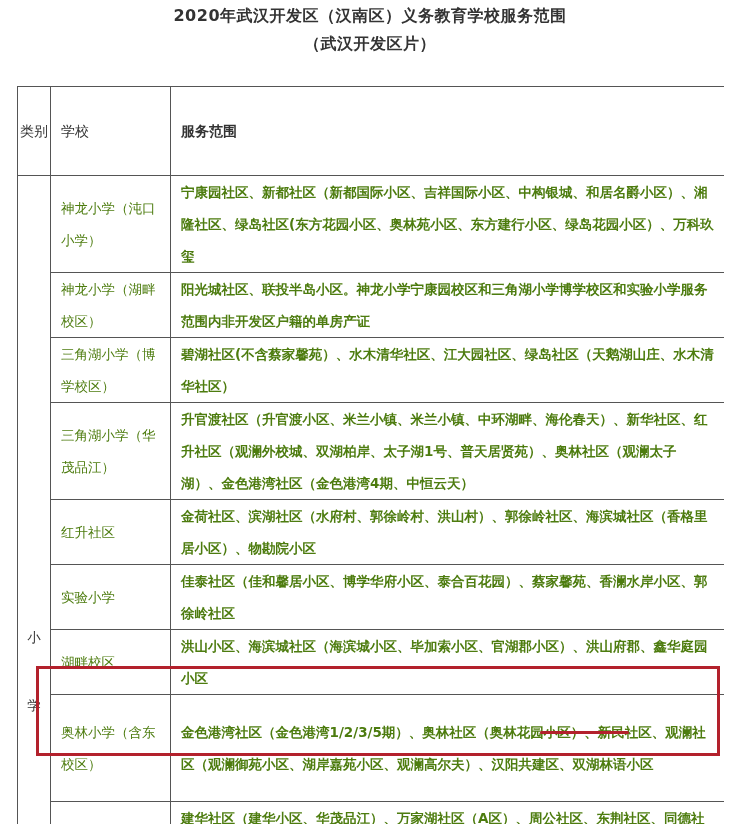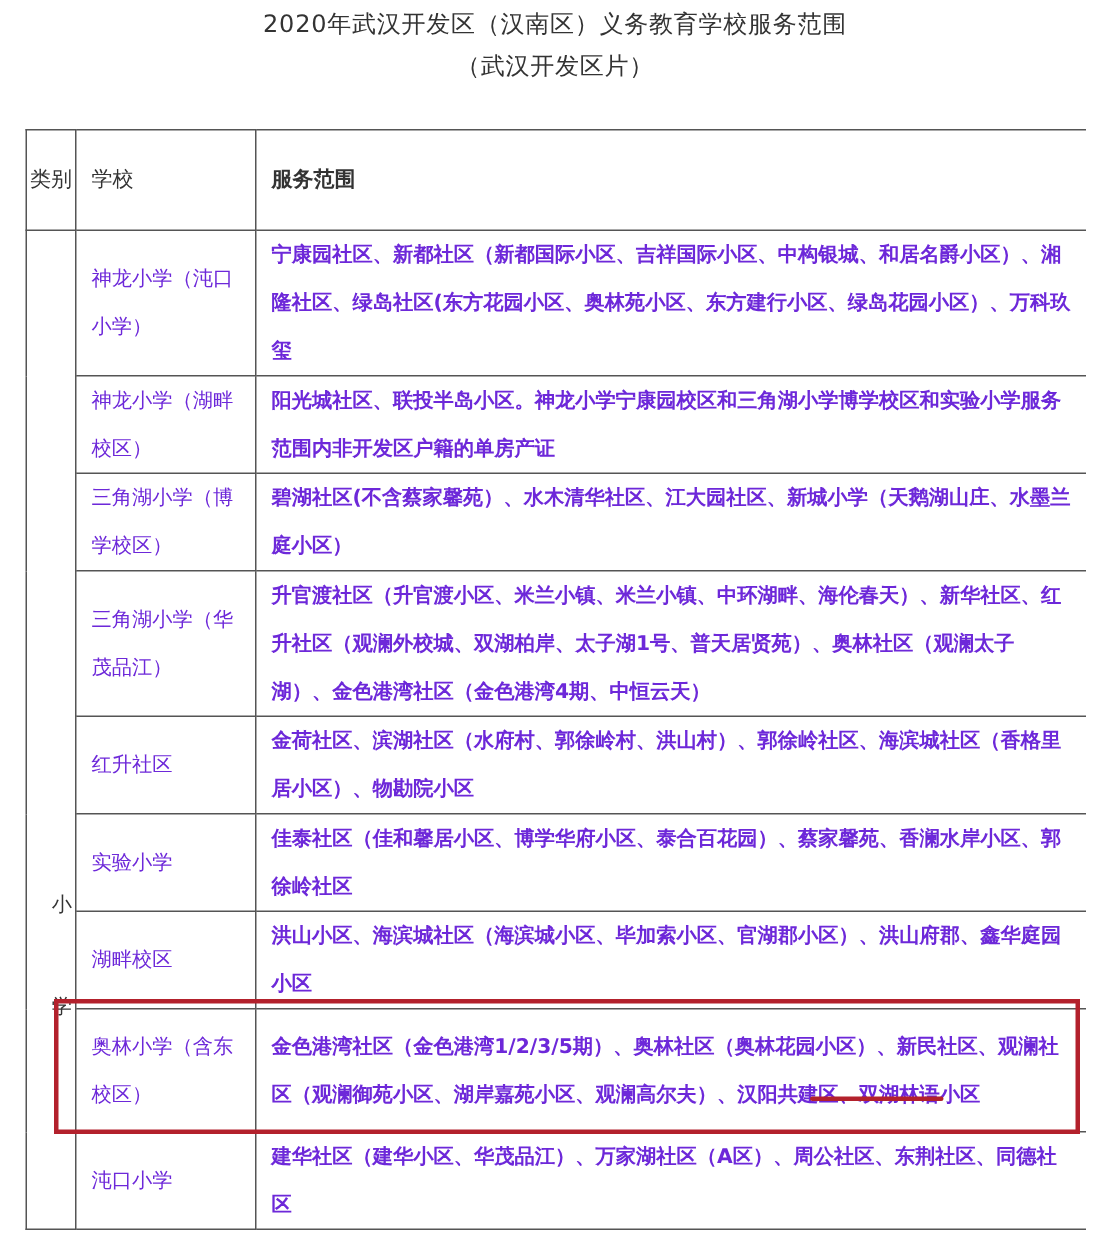--- a/index.html
+++ b/index.html
@@ -3,34 +3,34 @@
 <meta charset="utf-8">
 <style>
   html, body { margin: 0; padding: 0; }
   body {
     width: 740px; height: 824px; overflow: hidden; background: #ffffff;
     font-family: "DejaVu Sans", "Liberation Sans", sans-serif;
     color: #3a3a3a; position: relative;
   }
   .title {
     position: absolute; left: 0; width: 740px; text-align: center;
-    font-weight: normal; font-size: 16px; color: #333333; letter-spacing: 0.5px;
+    font-weight: bold; font-size: 16px; color: #333333; letter-spacing: 0.5px;
   }
   .t1 { top: 6px; }
   .t2 { top: 34px; text-align: center; }
   table {
     position: absolute; left: 17px; top: 86px;
     border-collapse: collapse; table-layout: fixed; width: 706px;
   }
   td {
     border: 1px solid #555555; vertical-align: middle;
     font-size: 13.5px; line-height: 32px; padding: 0 8px 0 10px;
-    color: #6d28d9; word-break: break-all;
+    color: #4d7c0f; word-break: break-all;
   }
-  td.cat { text-align: right; padding: 1px 2px; line-height: 26px; color: #333; }
+  td.cat { text-align: center; padding: 12px 2px; line-height: 26px; color: #333; }
   td.hdr { color: #333; font-size: 14px; }
   tr.h td { height: 64px; }
   table tr td:last-child { border-right: none; font-weight: bold; }
   .red-box {
     position: absolute; left: 36px; top: 666px; width: 684px; height: 90px;
     border: 3px solid #b3212c; box-sizing: border-box; pointer-events: none;
   }
   .underline {
     position: absolute; left: 540px; top: 731px; width: 89px; height: 3px;
     background: #b3212c; border-radius: 2px;
@@ -63,39 +63,39 @@
     </td>
     <td>神龙小学（沌口小学）</td>
     <td>宁康园社区、新都社区（新都国际小区、吉祥国际小区、中构银城、和居名爵小区）、湘隆社区、绿岛社区(东方花园小区、奥林苑小区、东方建行小区、绿岛花园小区）、万科玖玺</td>
   </tr>
   <tr style="height:65px">
     <td>神龙小学（湖畔校区）</td>
     <td>阳光城社区、联投半岛小区。神龙小学宁康园校区和三角湖小学博学校区和实验小学服务范围内非开发区户籍的单房产证</td>
   </tr>
   <tr style="height:65px">
     <td>三角湖小学（博学校区）</td>
-    <td>碧湖社区(不含蔡家馨苑）、水木清华社区、江大园社区、新城小学（天鹅湖山庄、水墨兰庭小区）</td>
+    <td>碧湖社区(不含蔡家馨苑）、水木清华社区、江大园社区、绿岛社区（天鹅湖山庄、水木清华社区）</td>
   </tr>
   <tr style="height:97px">
     <td>三角湖小学（华茂品江）</td>
     <td>升官渡社区（升官渡小区、米兰小镇、米兰小镇、中环湖畔、海伦春天）、新华社区、红升社区（观澜外校城、双湖柏岸、太子湖1号、普天居贤苑）、奥林社区（观澜太子湖）、金色港湾社区（金色港湾4期、中恒云天）</td>
   </tr>
   <tr style="height:65px">
     <td>红升社区</td>
     <td>金荷社区、滨湖社区（水府村、郭徐岭村、洪山村）、郭徐岭社区、海滨城社区（香格里居小区）、物勘院小区</td>
   </tr>
   <tr style="height:63px">
     <td>实验小学</td>
     <td>佳泰社区（佳和馨居小区、博学华府小区、泰合百花园）、蔡家馨苑、香澜水岸小区、郭徐岭社区</td>
   </tr>
   <tr style="height:62px">
     <td>湖畔校区</td>
     <td>洪山小区、海滨城社区（海滨城小区、毕加索小区、官湖郡小区）、洪山府郡、鑫华庭园小区</td>
   </tr>
-  <tr style="height:82px">
+  <tr style="height:107px">
     <td>奥林小学（含东校区）</td>
     <td>金色港湾社区（金色港湾1/2/3/5期）、奥林社区（奥林花园小区）、新民社区、观澜社区（观澜御苑小区、湖岸嘉苑小区、观澜高尔夫）、汉阳共建区、双湖林语小区</td>
   </tr>
   <tr style="height:65px">
     <td>沌口小学</td>
     <td>建华社区（建华小区、华茂品江）、万家湖社区（A区）、周公社区、东荆社区、同德社区</td>
   </tr>
 </tbody>
   </table>
 

